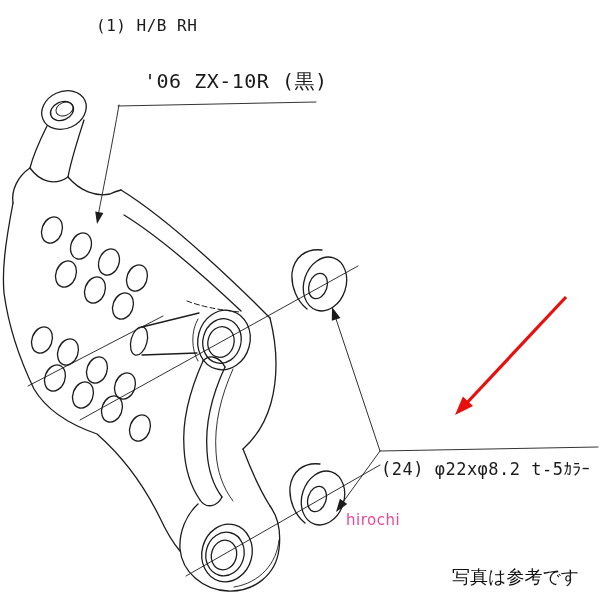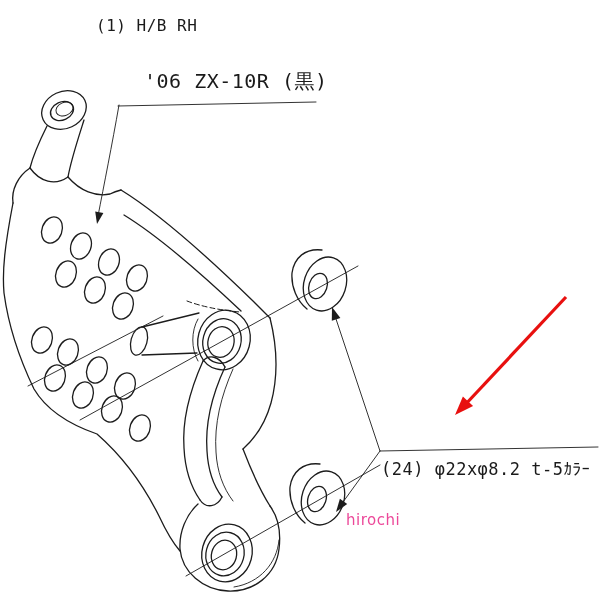--- a/index.html
+++ b/index.html
@@ -190,13 +190,14 @@
     </g>
   </svg>
 
   <div class="label label-part1-l1">(1)  H/B RH</div>
   <div class="label label-part1-l3">'06 ZX-10R (黒)</div>
 
   <div class="label label-part24">(24) φ22xφ8.2 t-5ｶﾗｰ</div>
 
   <div class="watermark">hirochi</div>
 
+  <div class="footer-note">写真は参考です</div>
 </div>
 
 </body></html>

